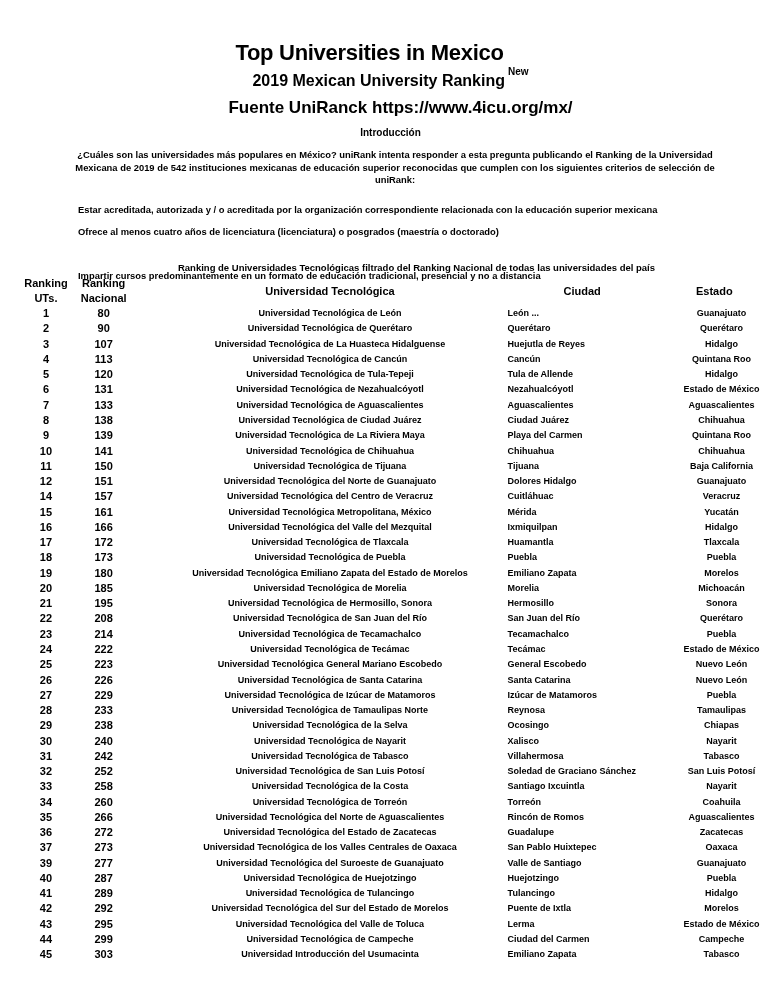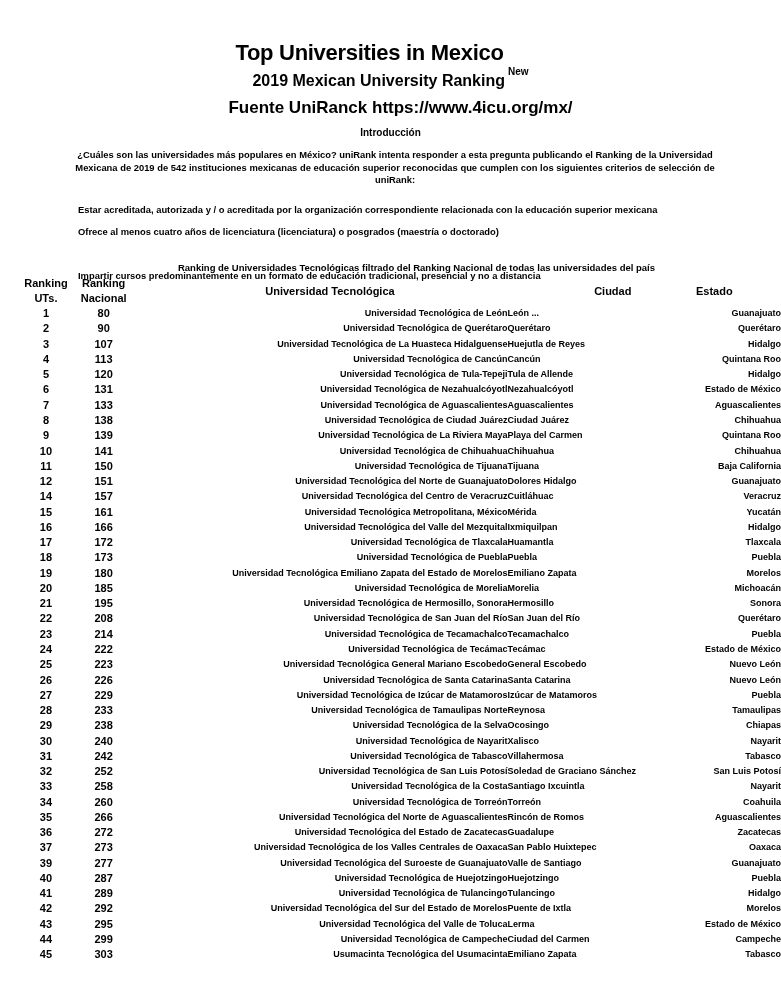--- a/index.html
+++ b/index.html
@@ -11,25 +11,25 @@
   .intro-heading { position:absolute; top:127px; left:0; width:781px; text-align:center; font-size:10px; font-weight:bold; }
   .intro-text { position:absolute; top:149px; left:70px; width:650px; text-align:center; font-size:9.4px; font-weight:bold; line-height:12.5px; }
   .criterion { position:absolute; left:78px; font-size:9.4px; font-weight:bold; white-space:nowrap; }
   .c1 { top:204px; } .c2 { top:226px; } .c3 { top:241px;margin-top:29px; }
   .table-caption { position:absolute; top:262px; left:0; width:781px; text-align:center; font-size:9.5px; font-weight:bold;margin-left:26px; }
   table { position:absolute; top:276px; left:22px; border-collapse:collapse; font-size:9px; font-weight:bold; }
   th { font-size:11px; font-weight:bold; padding:0; line-height:15px; vertical-align:middle; }
   td { padding:0; height:15.28px; line-height:15px; white-space:nowrap; }
   .col-r1 { width:48px; text-align:center; font-size:11px; }
   .col-r2 { width:68px; text-align:center; font-size:11px; }
-  .col-name { width:357px; padding-left:15px; text-align:right; }
+  .col-name { width:357px; padding-left:15px; text-align:center; }
   .col-city { width:155px; text-align:left; }
-  .col-state { width:120px; text-align:right; }
+  .col-state { width:120px; text-align:center; }
   th.col-name, th.col-city, th.col-state { text-align:center; }
-  th.col-city { text-align:center; padding-left:56px; width:99px; }
+  th.col-city { text-align:left; padding-left:56px; width:99px; }
   th.col-state { text-align:left; padding-left:34px; width:86px; }
 </style>
 </head>
 <body>
 
 <div class="title">Top Universities in Mexico</div>
 <div class="subtitle"><span>2019 Mexican University Ranking</span><sup>New</sup></div>
 <div class="source">Fuente  UniRanck https://www.4icu.org/mx/</div>
 
 <div class="intro-heading">Introducción</div>
@@ -347,18 +347,18 @@
       <tr>
         <td class="col-r1">44</td>
         <td class="col-r2">299</td>
         <td class="col-name">Universidad Tecnológica de Campeche</td>
         <td class="col-city">Ciudad del Carmen</td>
         <td class="col-state">Campeche</td>
       </tr>
       <tr>
         <td class="col-r1">45</td>
         <td class="col-r2">303</td>
-        <td class="col-name">Usumacinta Tecnológica del Usumacinta</td>
+        <td class="col-name">Universidad Introducción del Usumacinta</td>
         <td class="col-city">Emiliano Zapata</td>
         <td class="col-state">Tabasco</td>
       </tr>
     </tbody>
 </table>
 
 </body></html>

